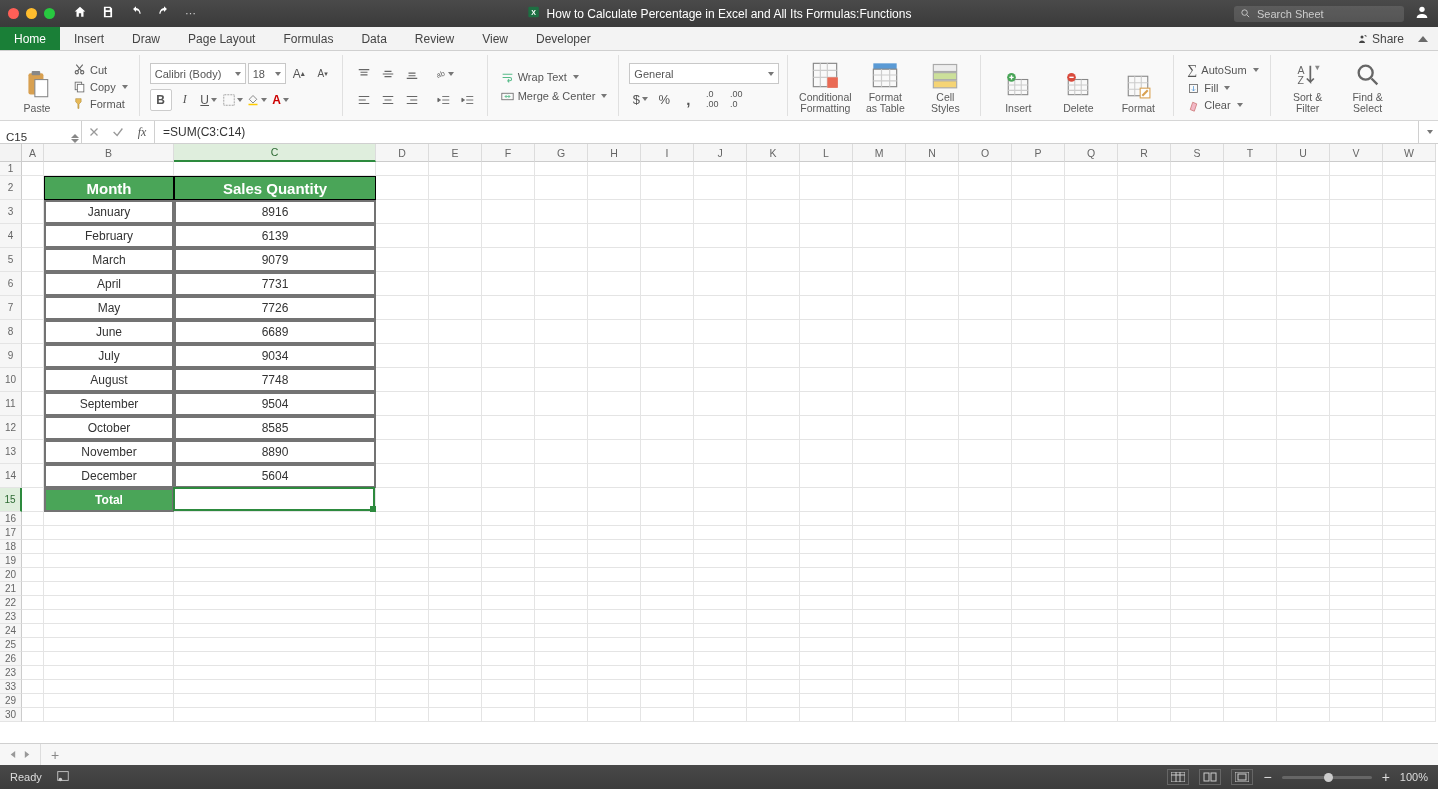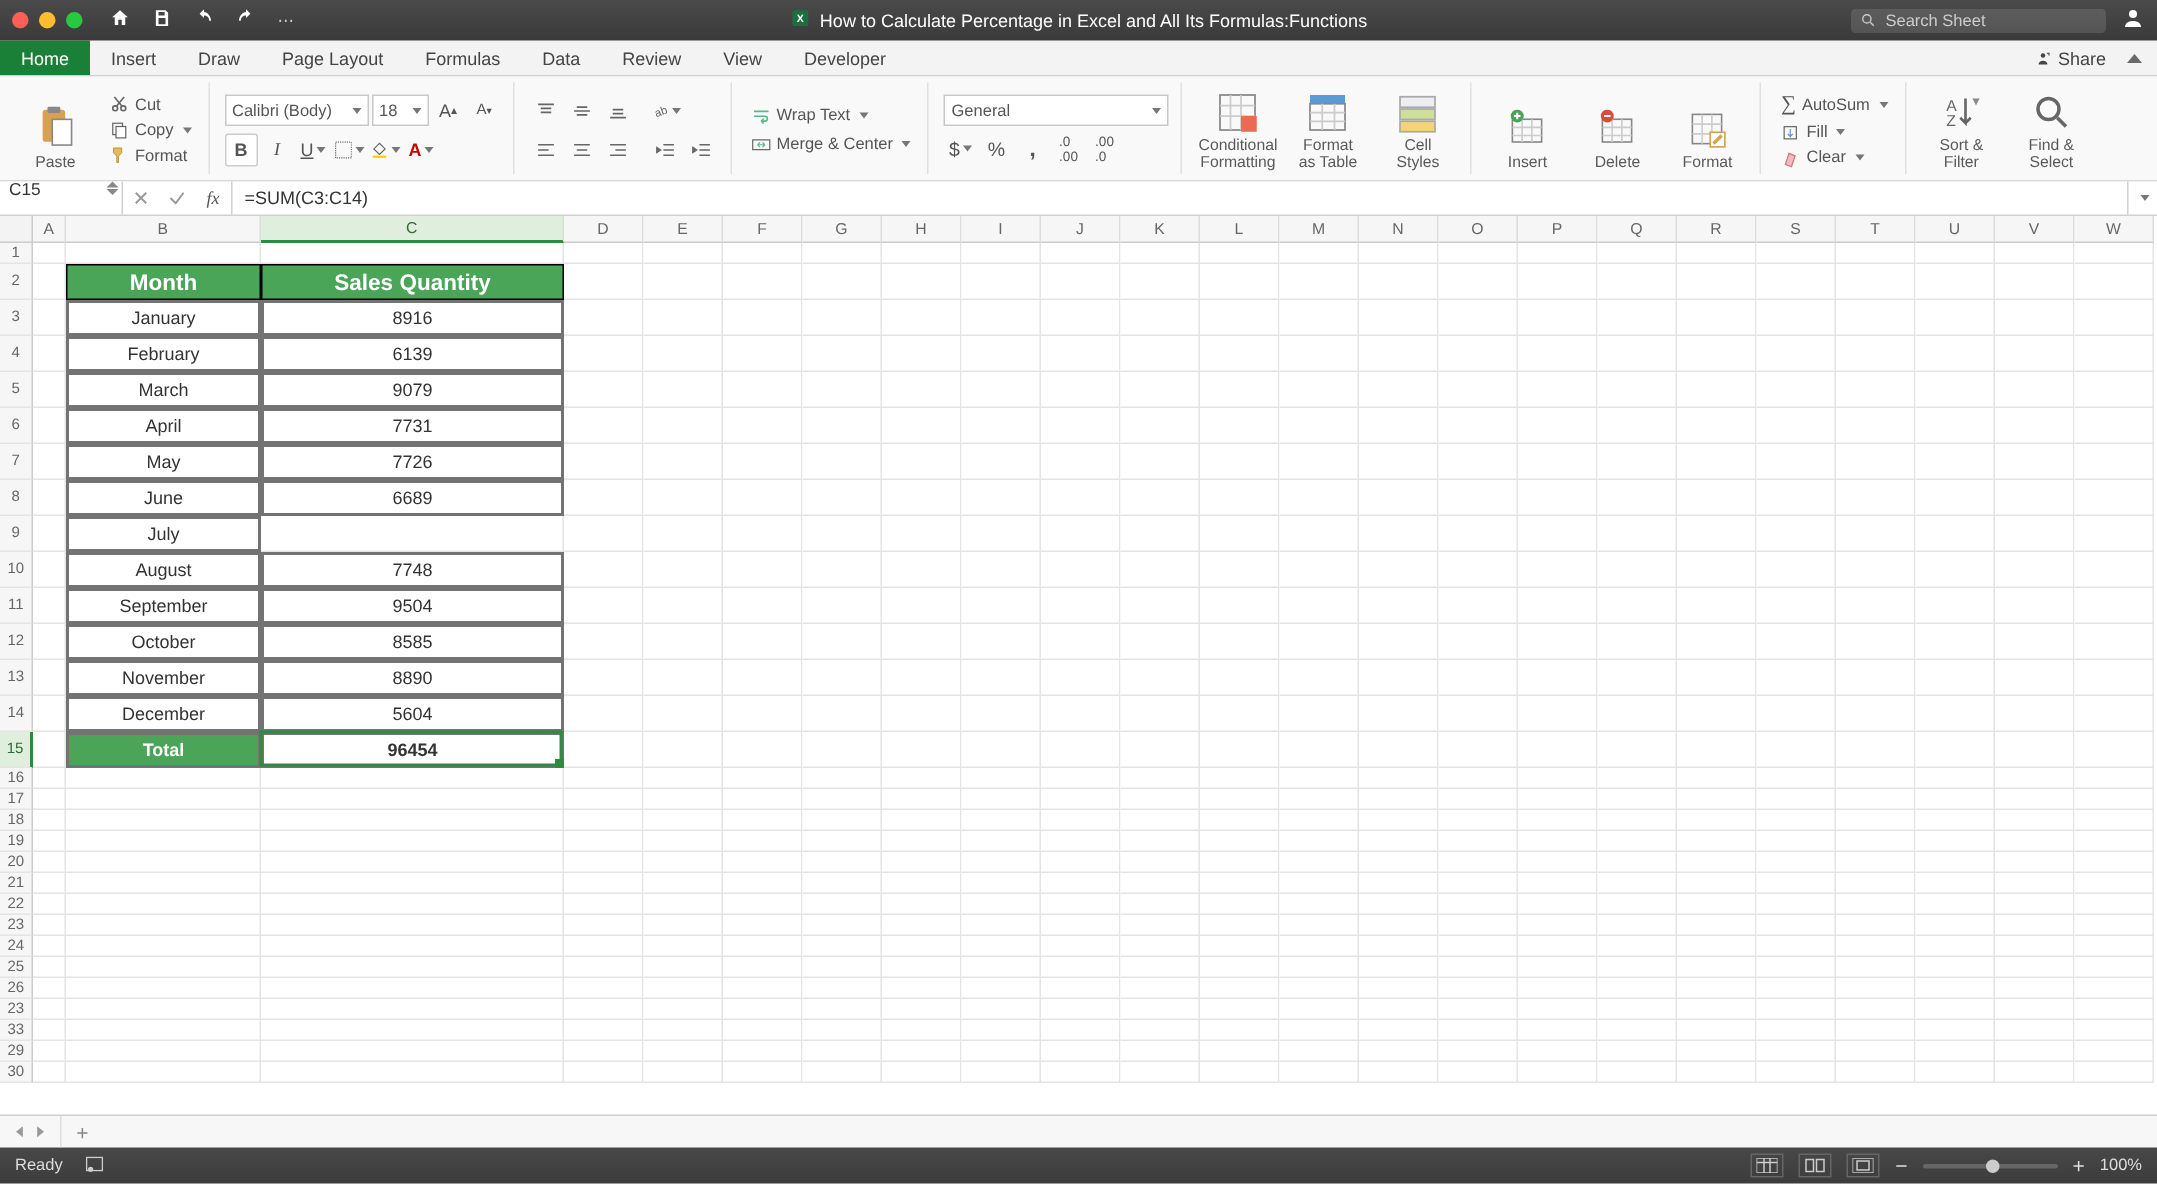--- a/index.html
+++ b/index.html
@@ -39,21 +39,21 @@
 .dd{width:0;height:0;border-left:3.5px solid transparent;border-right:3.5px solid transparent;border-top:4px solid #777;display:inline-block;margin-left:2px;vertical-align:middle}
 .sel { height:21px; background:#fff; border:1px solid #c8c8c8; display:flex; align-items:center; padding:0 4px; font-size:11px; }
 .sel.font{width:96px} .sel.size{width:38px}
 .btnrow { display:flex; gap:2px; align-items:center; }
 .sq { width:22px; height:22px; border:1px solid transparent; display:flex; align-items:center; justify-content:center; border-radius:2px; }
 .sq.border{border-color:#ccc;background:#fff}
 .sq svg{width:14px;height:14px;fill:#666}
 
 
 .fbar { height:23px; border-bottom:1px solid #d0d0d0; display:flex; align-items:stretch; background:#fff; }
-.namebox { width:82px; border-right:1px solid #d0d0d0; display:flex; align-items:flex-start; padding:0 6px; font-size:11.5px; position:relative;}
+.namebox { width:82px; border-right:1px solid #d0d0d0; display:flex; align-items:flex-end; padding:0 6px; font-size:11.5px; position:relative;}
 .namebox .spin{position:absolute;right:2px;display:flex;flex-direction:column;gap:1px}
 .namebox .spin div{width:0;height:0;border-left:4px solid transparent;border-right:4px solid transparent}
 .namebox .spin .u{border-bottom:4px solid #888}.namebox .spin .d{border-top:4px solid #888}
 .fb-btns{display:flex;align-items:center;border-right:1px solid #d0d0d0}
 .fb-btns .sq{width:24px;height:100%}
 .fx{font-style:italic;font-family:Georgia,serif;font-size:12px;color:#555;padding:0 2px}
 .formula-input{flex:1;display:flex;align-items:center;padding:0 8px;font-size:12px}
 .fbar-caret{width:20px;border-left:1px solid #d0d0d0;display:flex;align-items:center;justify-content:center}
 
 
@@ -1242,32 +1242,32 @@
       <div class="tbl-cell" style="position: absolute; left: 152px; top: 62px; width: 202px; height: 24px;">6139</div>
       <div class="tbl-cell" style="position: absolute; left: 22px; top: 86px; width: 130px; height: 24px;">March</div>
       <div class="tbl-cell" style="position: absolute; left: 152px; top: 86px; width: 202px; height: 24px;">9079</div>
       <div class="tbl-cell" style="position: absolute; left: 22px; top: 110px; width: 130px; height: 24px;">April</div>
       <div class="tbl-cell" style="position: absolute; left: 152px; top: 110px; width: 202px; height: 24px;">7731</div>
       <div class="tbl-cell" style="position: absolute; left: 22px; top: 134px; width: 130px; height: 24px;">May</div>
       <div class="tbl-cell" style="position: absolute; left: 152px; top: 134px; width: 202px; height: 24px;">7726</div>
       <div class="tbl-cell" style="position: absolute; left: 22px; top: 158px; width: 130px; height: 24px;">June</div>
       <div class="tbl-cell" style="position: absolute; left: 152px; top: 158px; width: 202px; height: 24px;">6689</div>
       <div class="tbl-cell" style="position: absolute; left: 22px; top: 182px; width: 130px; height: 24px;">July</div>
+      <div class="tbl-cell" style="position: absolute; left: 152px; top: 182px; width: 202px; height: 24px;">9034</div>
       <div class="tbl-cell" style="position: absolute; left: 22px; top: 206px; width: 130px; height: 24px;">August</div>
       <div class="tbl-cell" style="position: absolute; left: 152px; top: 206px; width: 202px; height: 24px;">7748</div>
       <div class="tbl-cell" style="position: absolute; left: 22px; top: 230px; width: 130px; height: 24px;">September</div>
       <div class="tbl-cell" style="position: absolute; left: 152px; top: 230px; width: 202px; height: 24px;">9504</div>
       <div class="tbl-cell" style="position: absolute; left: 22px; top: 254px; width: 130px; height: 24px;">October</div>
       <div class="tbl-cell" style="position: absolute; left: 152px; top: 254px; width: 202px; height: 24px;">8585</div>
       <div class="tbl-cell" style="position: absolute; left: 22px; top: 278px; width: 130px; height: 24px;">November</div>
       <div class="tbl-cell" style="position: absolute; left: 152px; top: 278px; width: 202px; height: 24px;">8890</div>
       <div class="tbl-cell" style="position: absolute; left: 22px; top: 302px; width: 130px; height: 24px;">December</div>
       <div class="tbl-cell" style="position: absolute; left: 152px; top: 302px; width: 202px; height: 24px;">5604</div>
       <div class="tbl-cell tbl-total-l" style="position: absolute; left: 22px; top: 326px; width: 130px; height: 24px;">Total</div>
-      <div class="tbl-cell tbl-total-r" style="position: absolute; left: 152px; top: 326px; width: 202px; height: 24px;">96454</div>
       <div class="sel-outline" style="left: 151px; top: 325px; width: 202px; height: 24px;">
         <div class="sel-handle"></div>
       </div>
     </div>
 </div>
 
 <div class="sheetbar">
   <div class="sb-nav">
     <span><svg viewBox="0 0 10 10">
           <path d="M8 1L3 5l5 4z"></path>

